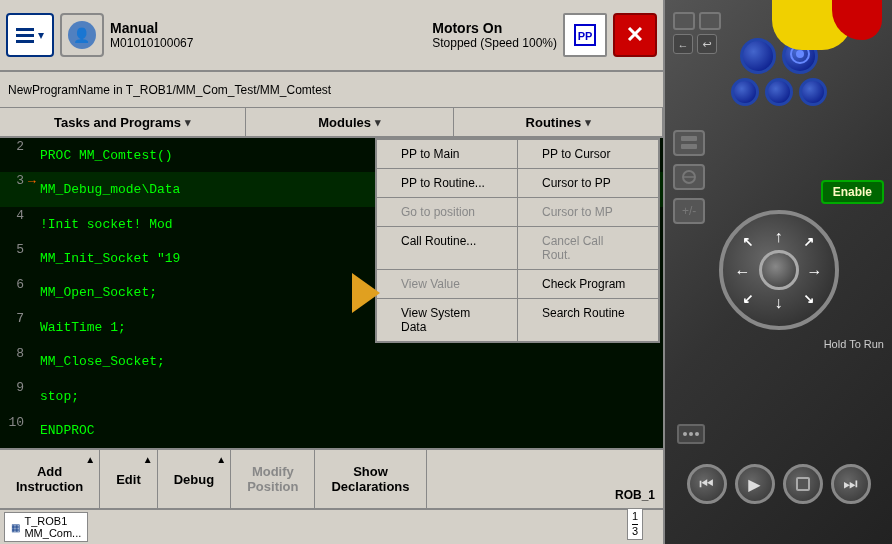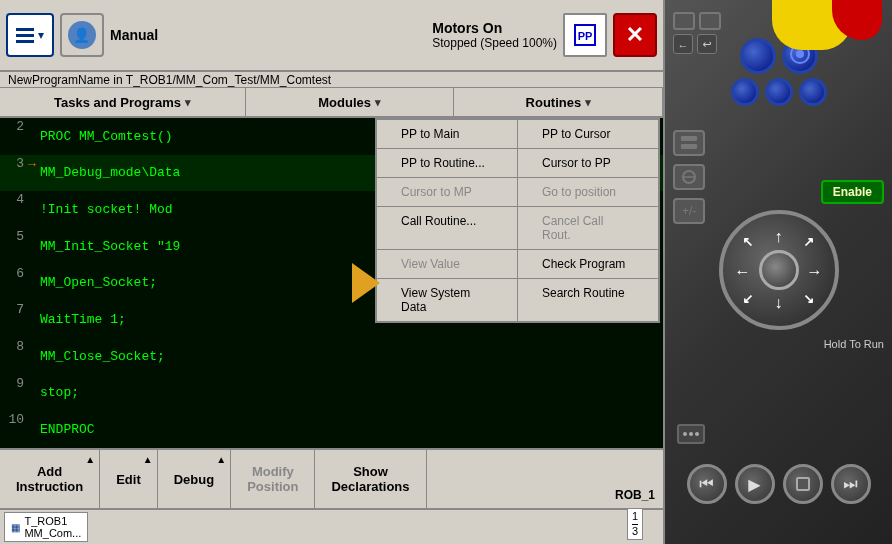--- a/index.html
+++ b/index.html
@@ -150,21 +150,21 @@
       font-weight: bold;
     }
 
     
     .path-bar {
       background: #d4d0c8;
       padding: 3px 8px;
       font-size: 12px;
       color: #000;
       border-bottom: 1px solid #888;
-      height: 16px;
+      height: 36px;
       display: flex;
       align-items: center;
     }
 
     
     .toolbar {
       display: flex;
       height: 30px;
       border-bottom: 2px solid #888;
       background: #d4d0c8;
@@ -733,20 +733,21 @@
       </div>
       <span class="chevron-down">▾</span>
     </div>
 
     <div class="operator-btn">
       <div class="operator-icon">👤</div>
     </div>
 
     <div class="status-block">
       <span class="status-label">Manual</span>
+      <span class="status-id">M01010100067</span>
     </div>
 
     <div class="motors-block">
       <span class="motors-label">Motors On</span>
       <span class="motors-status">Stopped (Speed 100%)</span>
     </div>
 
     <div class="pp-icon-btn">
       <svg width="28" height="28" viewBox="0 0 28 28">
         <rect x="4" y="4" width="20" height="20" fill="none" stroke="#0000cc" stroke-width="2"></rect>
@@ -837,22 +838,22 @@
     <div class="dropdown-overlay" id="dropdown-menu">
     <div class="dropdown-row">
           <div class="dd-btn">PP to Main</div>
           <div class="dd-btn">PP to Cursor</div>
         </div>
         <div class="dropdown-row">
           <div class="dd-btn">PP to Routine...</div>
           <div class="dd-btn">Cursor to PP</div>
         </div>
         <div class="dropdown-row">
+          <div class="dd-btn disabled">Go to position</div>
           <div class="dd-btn disabled">Cursor to MP</div>
-          <div class="dd-btn disabled">Go to position</div>
         </div>
         <div class="dropdown-row">
           <div class="dd-btn">Call Routine...</div>
           <div class="dd-btn disabled">Cancel Call Rout.</div>
         </div>
         <div class="dropdown-row">
           <div class="dd-btn disabled">View Value</div>
           <div class="dd-btn">Check Program</div>
         </div>
         <div class="dropdown-row">

